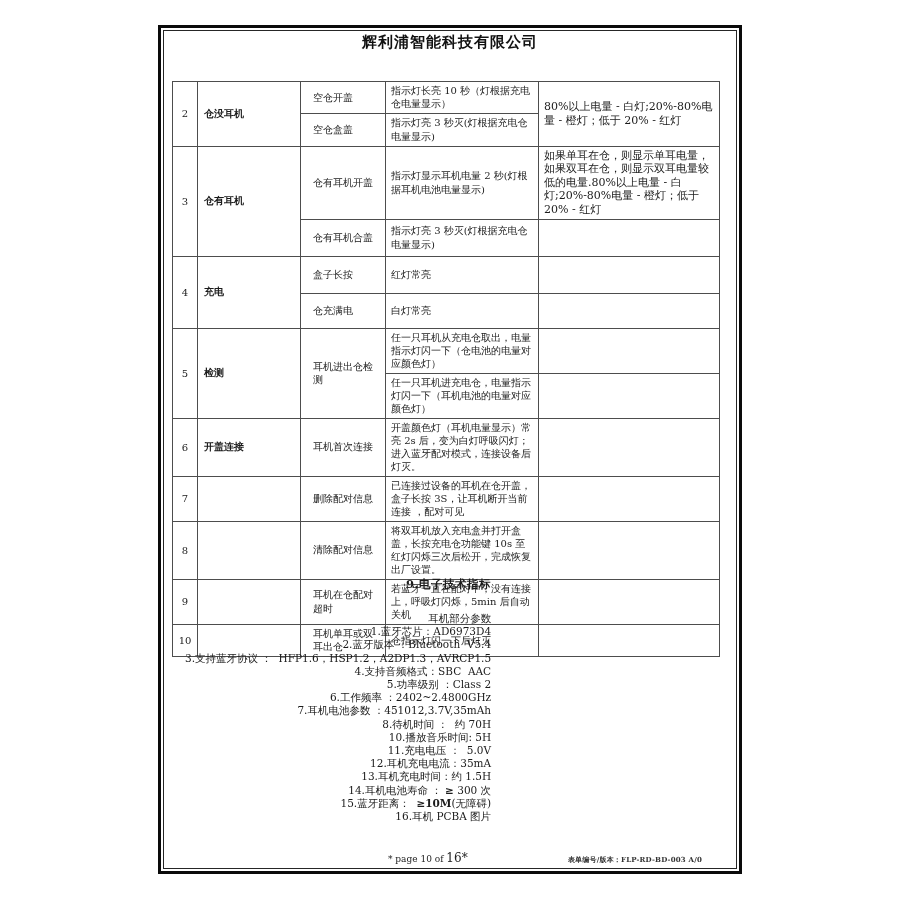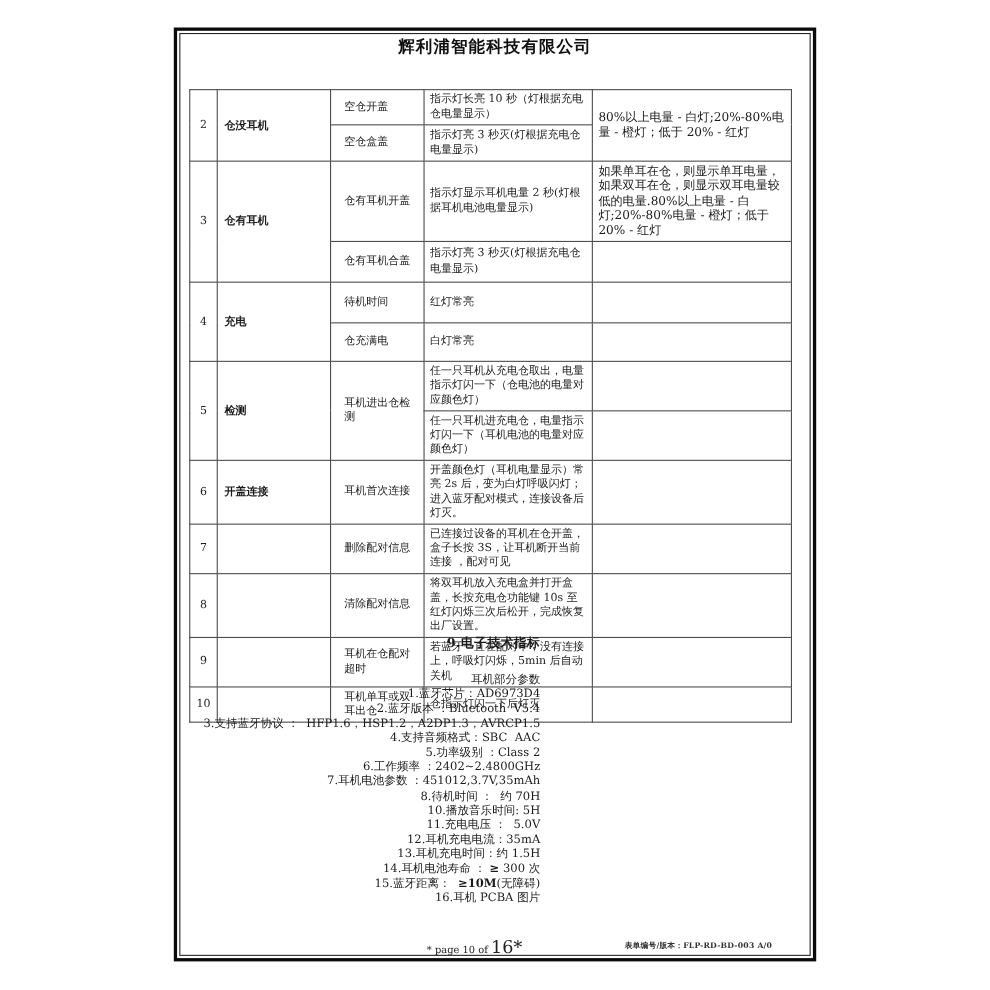--- a/index.html
+++ b/index.html
@@ -43,21 +43,21 @@
   tbody tr:nth-child(11){height:38px;}
   tbody tr:nth-child(12){height:36px;}
   tbody tr:nth-child(13){height:31px;}
   .section{position:absolute;left:10px;top:546px;font-size:10.5px;color:#1b1b1b;text-align:right;}
   .section-heading{font-weight:bold;font-size:11.5px;margin-bottom:3px;letter-spacing:0.5px;}
   .section-sub{line-height:13.2px;margin-top:20px;}
   .spec-item{line-height:13.2px;white-space:pre-wrap;}
   .spec-item .inum{display:inline-block;min-width:21px;}
   .spec-item b{font-weight:bold;}
   .footer-page{position:absolute;left:224px;top:820px;font-size:9px;color:#222;}
-  .footer-page .big{font-size:16px;}
+  .footer-page .big{font-size:12px;}
   .footer-form{position:absolute;right:34px;top:824px;font-size:7px;color:#333;letter-spacing:0.2px;font-weight:bold;}
 </style>
 </head>
 <body>
 
 <div class="frame-outer">
   <div class="frame-inner">
 
     <div class="doc-title">辉利浦智能科技有限公司</div>
 
@@ -89,21 +89,21 @@
             <td class="note">如果单耳在仓，则显示单耳电量，如果双耳在仓，则显示双耳电量较低的电量.80%以上电量 - 白灯;20%-80%电量 - 橙灯；低于 20% - 红灯</td>
           </tr>
           <tr>
             <td class="sub">仓有耳机合盖</td>
             <td class="desc">指示灯亮 3 秒灭(灯根据充电仓电量显示)</td>
             <td class="note"></td>
           </tr>
           <tr>
             <td rowspan="2" class="num">4</td>
             <td rowspan="2" class="cat">充电</td>
-            <td class="sub">待机时间</td>
+            <td class="sub">盒子长按</td>
             <td class="desc">红灯常亮</td>
             <td class="note"></td>
           </tr>
           <tr>
             <td class="sub">仓充满电</td>
             <td class="desc">白灯常亮</td>
             <td class="note"></td>
           </tr>
           <tr>
             <td rowspan="2" class="num">5</td>

